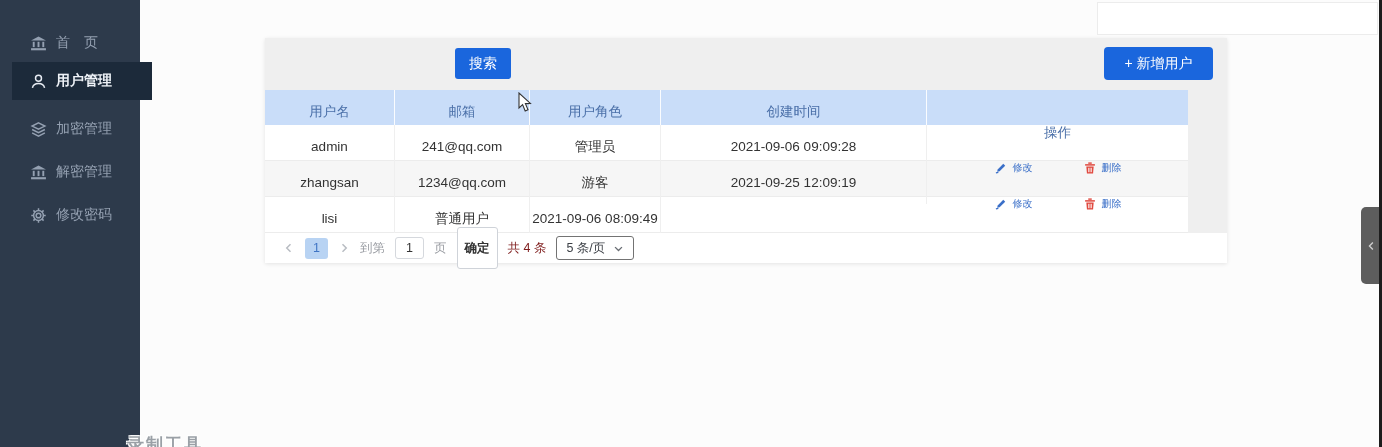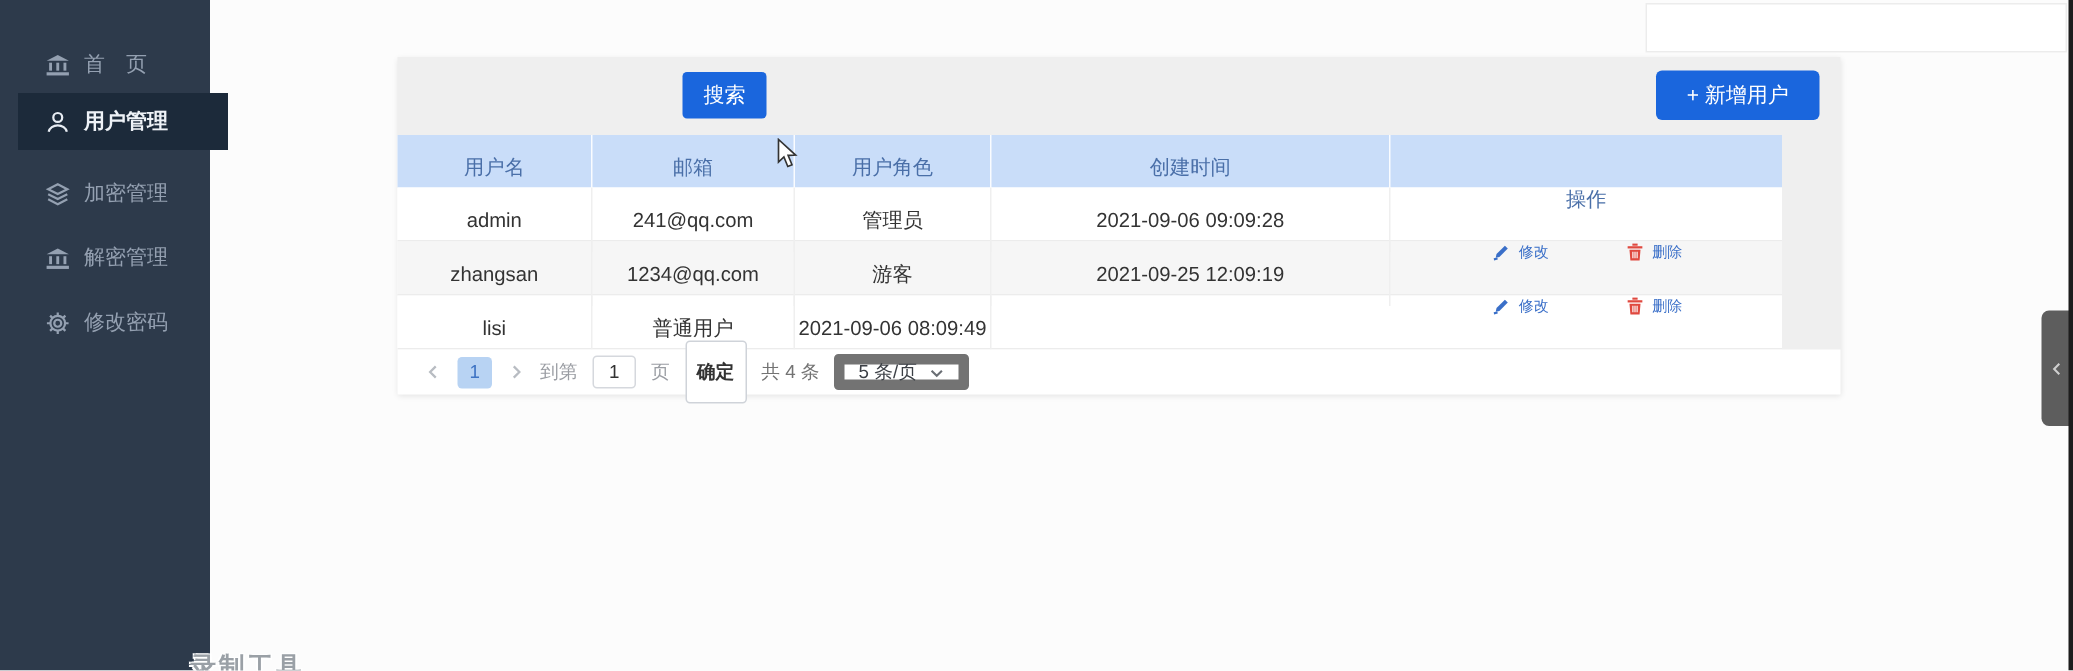--- a/index.html
+++ b/index.html
@@ -93,23 +93,23 @@
   .pg-goto-input {
     width:29px; height:22px; border:1px solid #d5d8dd; border-radius:3px;
     text-align:center; font-size:12.5px; color:#333; outline:none; background:#fff;
     font-family:"Liberation Sans","DejaVu Sans",sans-serif;
   }
   .pg-confirm {
     width:41px; height:42px; background:#fff; border:1px solid #cfd3d9; border-radius:3px;
     font-size:12.5px; font-weight:bold; color:#333; cursor:pointer;
     font-family:"Liberation Sans","DejaVu Sans",sans-serif;
   }
-  .pg-total { color:#737373; }
+  .pg-total { color:#7f1d1d; }
   .pg-size {
-    height:24px; background:#fff; border:7px solid #737373; border-radius:3px;
+    height:24px; background:#fff; border:1px solid #737373; border-radius:3px;
     display:inline-flex; align-items:center; gap:8px; padding:0 9px;
     color:#3b3f45; cursor:pointer; font-size:12.5px;
   }
   .pg-size svg { width:11px; height:11px; stroke:#6a6e74; stroke-width:2; fill:none; }
 
   
   .cursor { position:absolute; left:518px; top:92px; width:15px; height:21px; pointer-events:none; }
   .watermark {
     position:absolute; left:127px; top:433px; font-size:17px; font-weight:bold;
     color:#9aa0a6; letter-spacing:2px;

